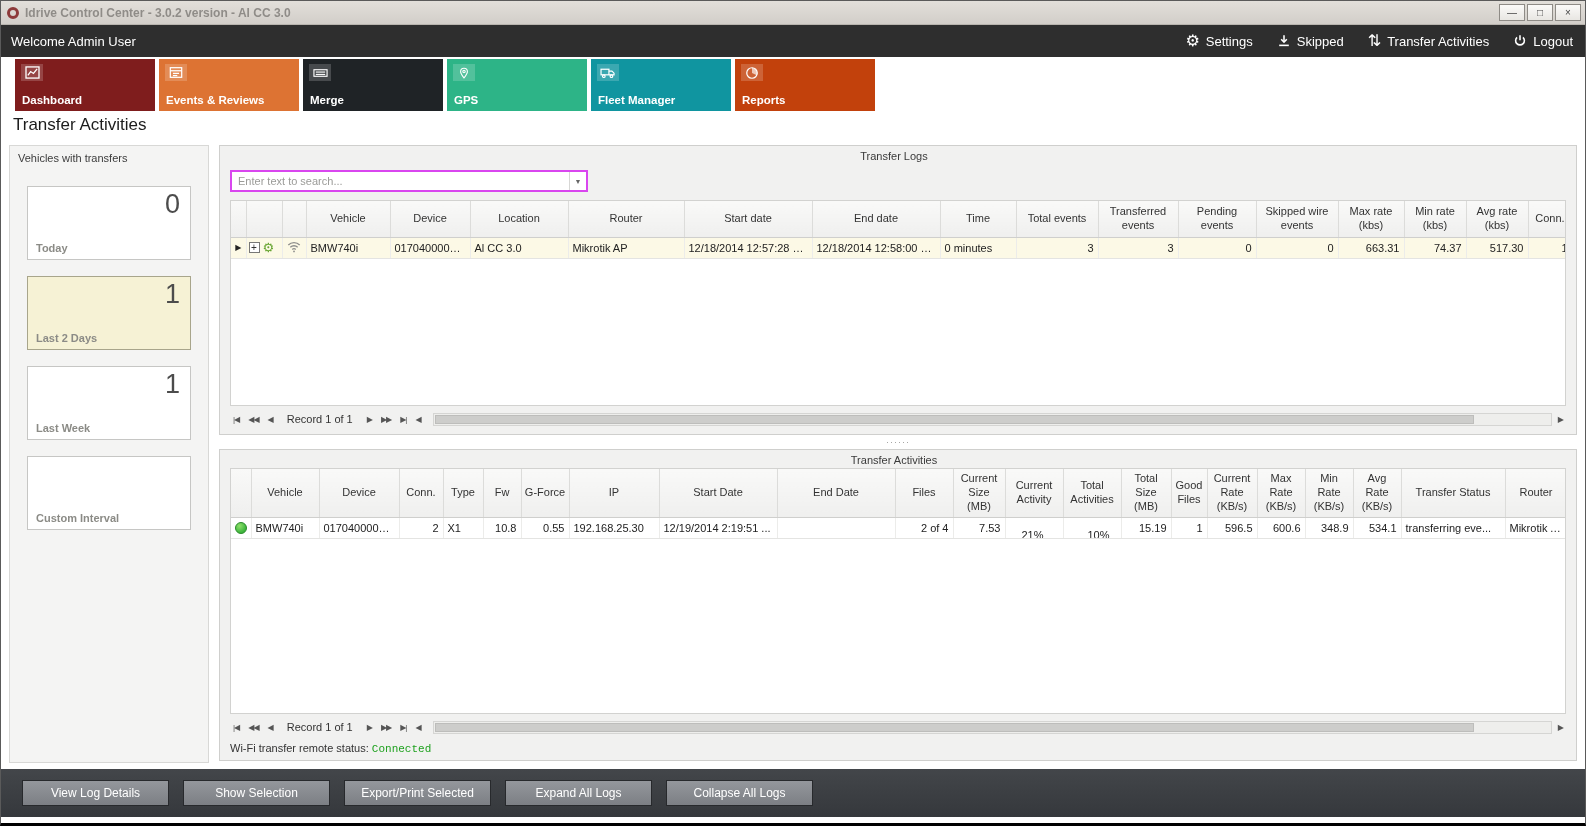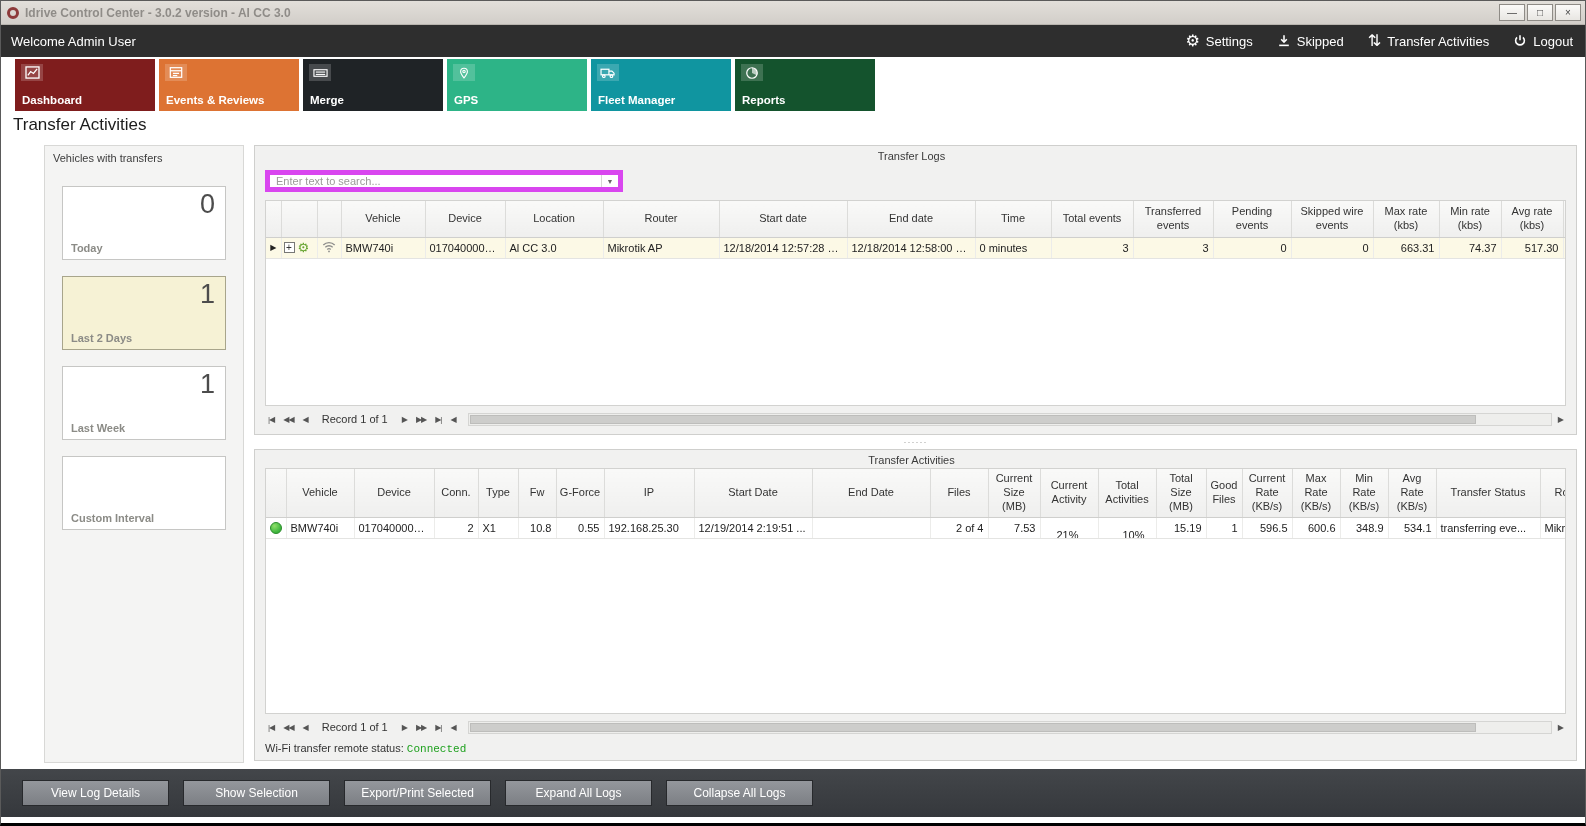--- a/index.html
+++ b/index.html
@@ -23,37 +23,37 @@
 
   
   .tabs { display:flex; gap:4px; margin:2px 0 4px 2px; }
   .tab { width:140px; height:52px; position:relative; cursor:default; }
   .tab-icon { position:absolute; left:6px; top:5px; width:22px; height:17px; background:rgba(255,255,255,.18); display:flex; align-items:center; justify-content:center; }
   .tab-label { position:absolute; left:7px; bottom:5px; font-size:11.5px; font-weight:bold; color:#fff; }
 
   .page-title { font-size:17px; color:#1c1c1c; margin:4px 0 8px 12px; height:22px; }
 
   
-  .content { display:flex; gap:10px; padding:0 8px; height:618px;margin-left:35px; }
+  .content { display:flex; gap:10px; padding:0 8px; height:618px; }
 
   .sidebar { flex:0 0 200px; background:#f4f4f3; border:1px solid #d8d8d6; padding:6px 0; }
   .sidebar-title { font-size:11px; color:#3c3c3c; padding:0 0 6px 8px; }
   .vcard { width:164px; height:74px; margin:16px auto 0; background:#fff; border:1px solid #c6c6c4; position:relative; cursor:default; }
   .vcard.selected { background:#f6f2d5; border-color:#a8a58b; }
   .vcard-value { position:absolute; top:2px; right:10px; font-size:27px; color:#4c4c4c; }
   .vcard-label { position:absolute; left:8px; bottom:5px; font-size:11px; font-weight:bold; color:#8b8b86; }
 
   .main { flex:1; display:flex; flex-direction:column; min-width:0; }
   .panel { background:#f1f1f0; border:1px solid #cfcfcd; display:flex; flex-direction:column; min-width:0; }
   .panel-logs { flex:0 0 290px; }
   .panel-acts { flex:1; margin-bottom:2px; }
   .panel-caption { font-size:11px; color:#3a3a3a; padding:4px 16px 2px 8px;text-align:center; }
 
   .searchrow { padding:6px 10px 8px; }
-  .combo { width:358px; height:22px; background:#fff; border:5px solid #d946ef; display:flex; align-items:center; }
+  .combo { width:358px; height:22px; background:#fff; border:2px solid #d946ef; display:flex; align-items:center; }
   .combo input { flex:1; border:0; outline:none; font-size:11px; color:#444; padding:0 6px; font-family:inherit; background:transparent; }
   .combo input::placeholder { color:#9b9b98; }
   .combo-btn { width:17px; height:100%; display:flex; align-items:center; justify-content:center; font-size:7px; color:#666; border-left:1px solid #d7d7d5; cursor:default; }
 
   .grid-wrap { margin:0 10px; border:1px solid #d2d2d0; background:#fff; display:flex; flex-direction:column; flex:1; overflow:hidden; }
   table.grid { border-collapse:collapse; table-layout:fixed; width:100%; }
   .grid th { background:linear-gradient(#f9f9f8,#efefee); border-right:1px solid #dcdcda; border-bottom:1px solid #cfcfcd; font-weight:normal; font-size:11px; color:#333; text-align:center; vertical-align:middle; padding:2px 3px; line-height:1.25; height:36px; overflow:hidden; }
   .grid-acts th { height:48px; }
   .grid td { font-size:11px; color:#222; border-right:1px solid #ececea; border-bottom:1px solid #e4e4e2; padding:1px 4px; height:21px; white-space:nowrap; overflow:hidden; text-overflow:ellipsis; vertical-align:middle; }
   tr.rowsel td { background:#fcf9e6; }
@@ -174,21 +174,21 @@
       <span class="tab-icon">
         <svg width="16" height="13" viewBox="0 0 17 14" fill="none" stroke="#fff" stroke-width="1.3">
             <rect x="1" y="3.5" width="8.5" height="6"></rect>
             <path d="M9.5 5.5 h3.2 l2.3 2.2 v1.8 h-5.5"></path>
             <circle cx="4" cy="11" r="1.4"></circle>
             <circle cx="12.2" cy="11" r="1.4"></circle>
           </svg>
       </span>
       <span class="tab-label">Fleet Manager</span>
     </div>
-    <div class="tab" style="background-color: #14532d; padding-left: 29px;">
+    <div class="tab" style="background-color: #c2410c; padding-left: 29px;">
       <span class="tab-icon">
         <svg width="14" height="14" viewBox="0 0 16 16">
             <circle cx="8" cy="8" r="6" fill="none" stroke="#fff" stroke-width="1.4"></circle>
             <path d="M8 8 L8 2 A6 6 0 0 1 13.4 10.6 Z" fill="#fff" opacity="0.65"></path>
           </svg>
       </span>
       <span class="tab-label">Reports</span>
     </div>
   </div>
 

